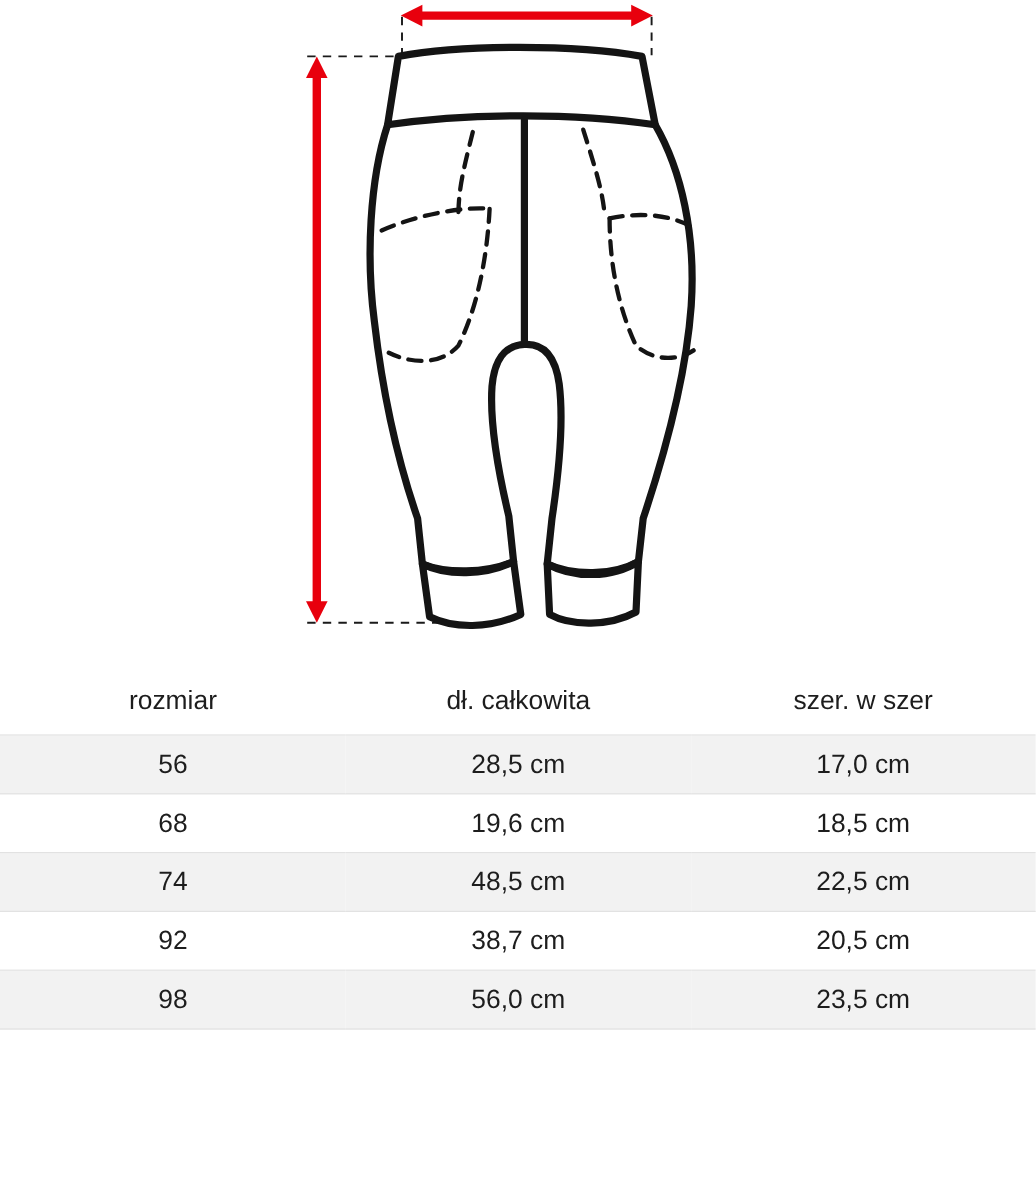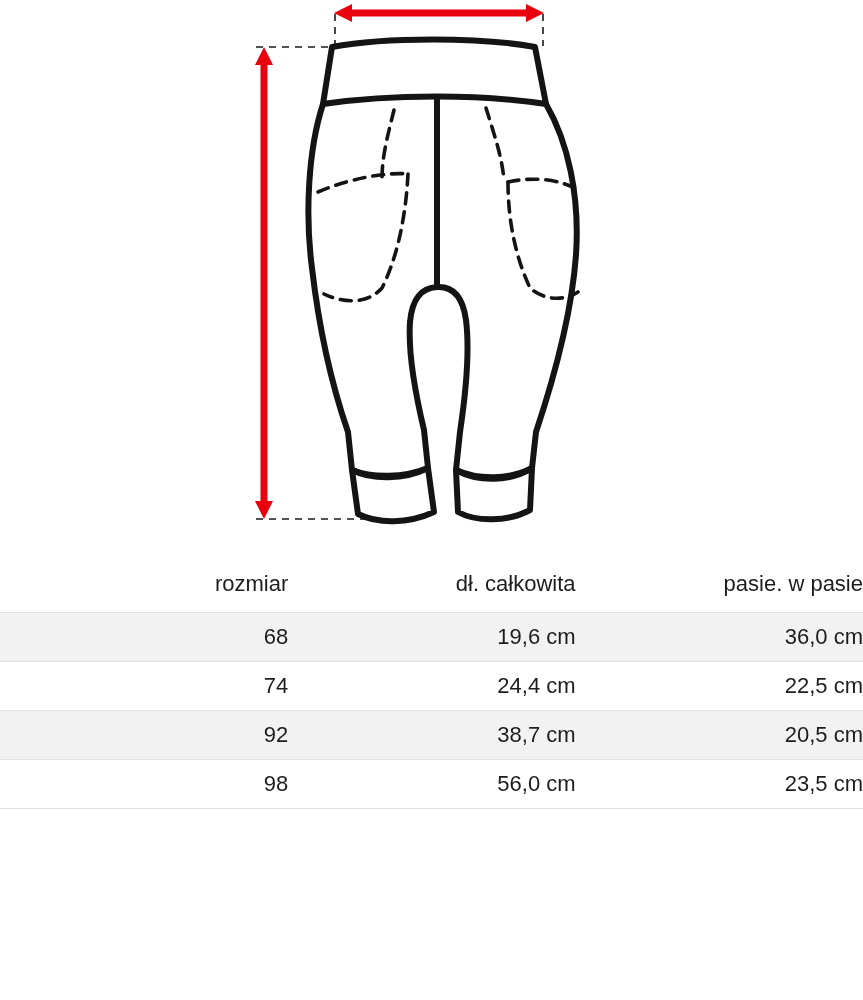--- a/index.html
+++ b/index.html
@@ -40,21 +40,21 @@
     width: 863px;
     border-collapse: collapse;
     table-layout: fixed;
   }
   .size-table col.c1 { width: 33.4%; }
   .size-table col.c2 { width: 33.3%; }
   .size-table col.c3 { width: 33.3%; }
 
   .size-table th,
   .size-table td {
-    text-align: right;
+    text-align: center;
     font-weight: normal;
     font-size: 22px;
     color: #1d1d1d;
     padding: 0;
     height: 48px;
     line-height: 48px;
     border-bottom: 1px solid #e2e2e2;
     white-space: nowrap;
   }
   .size-table thead th {
@@ -142,32 +142,37 @@
   <table class="size-table">
     <colgroup>
         <col class="c1">
         <col class="c2">
         <col class="c3">
       </colgroup>
     <thead>
       <tr>
         <th>rozmiar</th>
         <th>dł. całkowita</th>
-        <th>pasie. w pasie</th>
+        <th>szer. w szer</th>
       </tr>
     </thead>
     <tbody>
       <tr>
+        <td>56</td>
+        <td>28,5 cm</td>
+        <td>17,0 cm</td>
+      </tr>
+      <tr>
         <td>68</td>
         <td>19,6 cm</td>
-        <td>36,0 cm</td>
+        <td>18,5 cm</td>
       </tr>
       <tr>
         <td>74</td>
-        <td>24,4 cm</td>
+        <td>48,5 cm</td>
         <td>22,5 cm</td>
       </tr>
       <tr>
         <td>92</td>
         <td>38,7 cm</td>
         <td>20,5 cm</td>
       </tr>
       <tr>
         <td>98</td>
         <td>56,0 cm</td>

